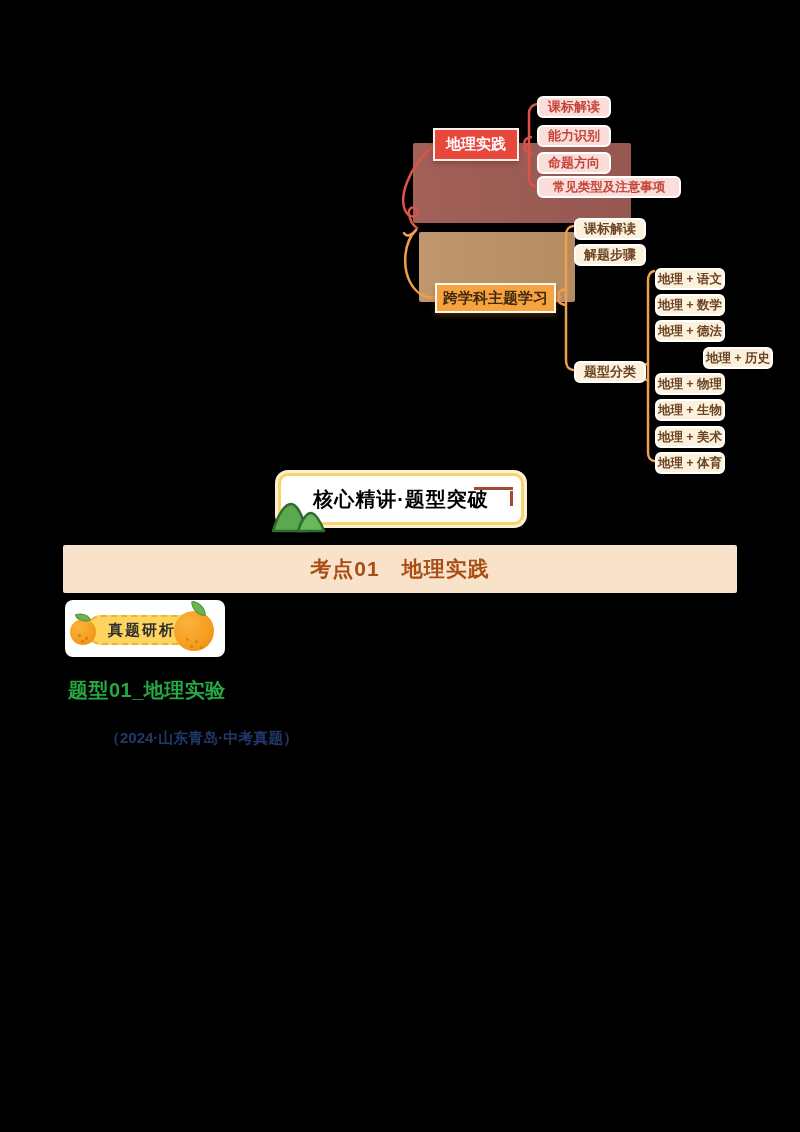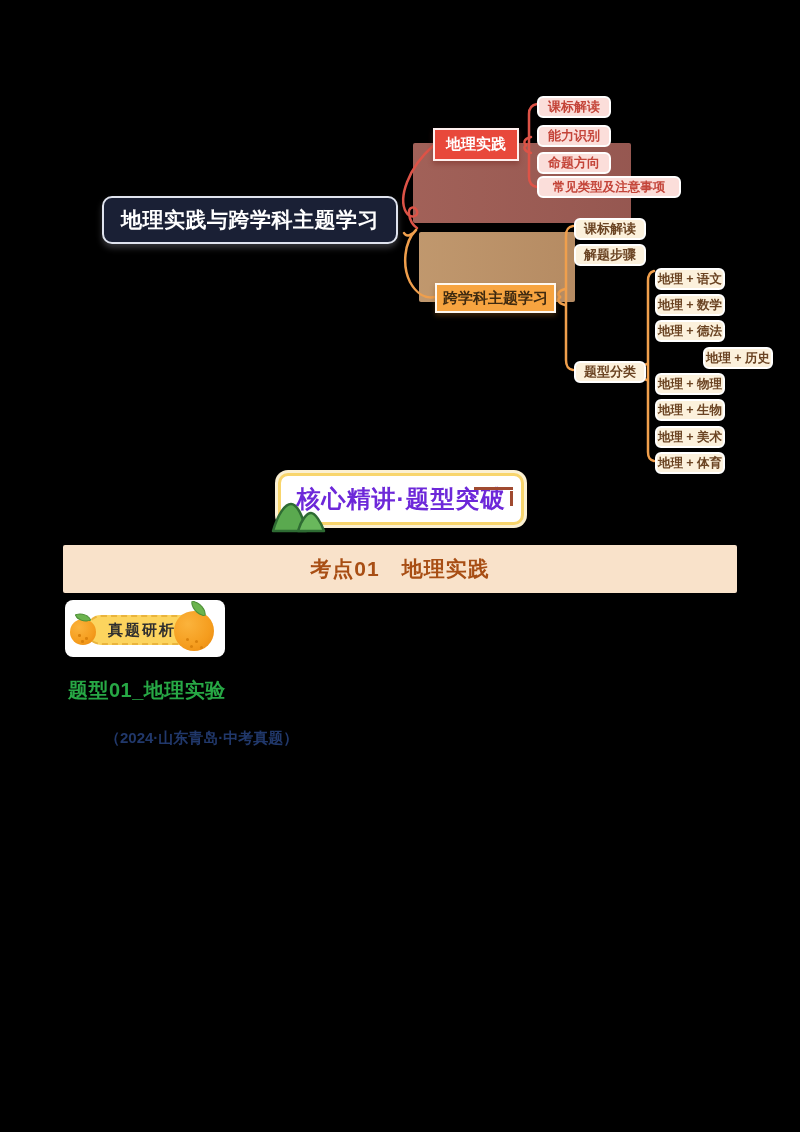--- a/index.html
+++ b/index.html
@@ -30,21 +30,21 @@
   .kid-red{background:#fbdeda;color:#c4453a;font-size:13px;}
   .kid-cream{background:#fcf1dc;color:#6b4423;font-size:13px;}
   .kid-leaf{background:#fcf1dc;color:#6b4423;font-size:12.5px;}
 
   .connectors{position:absolute;left:0;top:0;width:800px;height:1132px;pointer-events:none;}
 
   
   .section-box{left:278px;top:473px;width:246px;height:52px;background:#fff;
     border:3px solid #f8d56c;border-radius:10px;box-shadow:0 0 0 3px #fbf0d2;
     display:flex;align-items:center;justify-content:center;}
-  .section-title{font-size:24px;font-weight:800;color:#6d28d9;letter-spacing:1px;}
+  .section-title{font-size:20px;font-weight:800;color:#000000;letter-spacing:1px;}
   .corner-h{position:absolute;right:8px;top:11px;width:39px;height:3px;background:#a04a30;}
   .corner-v{position:absolute;right:8px;top:15px;width:3px;height:15px;background:#a04a30;}
   .mountains{position:absolute;left:-12px;bottom:-11px;}
 
   
   .banner{left:63px;top:545px;width:674px;height:48px;background:#f9e2ca;border-radius:2px;
     display:flex;align-items:center;justify-content:center;}
   .banner-text{font-size:21px;font-weight:800;color:#a84e14;letter-spacing:1px;}
 
   
@@ -80,21 +80,20 @@
     <path d="M 433,146 C 408,168 398,198 406,212 C 410,219 419,217 417,211 C 415,205 408,207 409,214 C 410,221 414,226 417,228" fill="none" stroke="#dd5347" stroke-width="2.5" stroke-linecap="round"></path>
     <path d="M 416,230 C 404,242 402,266 410,282 C 416,293 425,299 435,297 M 416,230 C 412,236 406,237 404,233" fill="none" stroke="#f09f4c" stroke-width="2.5" stroke-linecap="round"></path>
     <path d="M 537,104 C 531,105 529,109 529,114 L 529,177 C 529,182 531,186 537,187" fill="none" stroke="#dd5347" stroke-width="2.5" stroke-linecap="round"></path>
     <path d="M 531,137 C 523,139 523,144 527,145 C 523,146 523,151 531,153" fill="none" stroke="#dd5347" stroke-width="2.5" stroke-linecap="round"></path>
     <path d="M 573,226 C 567,227 566,231 566,236 L 566,360 C 566,365 567,369 573,370" fill="none" stroke="#f09f4c" stroke-width="2.5" stroke-linecap="round"></path>
     <path d="M 565,289 C 557,291 557,296 561,297 C 557,298 557,303 565,305" fill="none" stroke="#f09f4c" stroke-width="2.5" stroke-linecap="round"></path>
     <path d="M 654,271 C 649,272 648,276 648,281 L 648,452 C 648,457 649,460 654,461" fill="none" stroke="#f09f4c" stroke-width="2.5" stroke-linecap="round"></path>
     <path d="M 647,364 C 639,366 639,371 643,372 C 639,373 639,378 647,380" fill="none" stroke="#f09f4c" stroke-width="2.5" stroke-linecap="round"></path>
   </svg>
 
-  <div class="abs root-node">地理实践与跨学科主题学习</div>
 
   <div class="abs branch-node practice-node">地理实践</div>
   <div class="kid kid-red" style="left:537px;top:96px;width:74px;">课标解读</div>
   <div class="kid kid-red" style="left:537px;top:125px;width:74px;">能力识别</div>
   <div class="kid kid-red" style="left:537px;top:152px;width:74px;">命题方向</div>
   <div class="kid kid-red" style="left:537px;top:176px;width:144px;font-size:12.5px;font-family:Liberation Mono, monospace;">常见类型及注意事项</div>
 
   <div class="abs branch-node cross-node">跨学科主题学习</div>
   <div class="kid kid-cream" style="left:574px;top:218px;width:72px;">课标解读</div>
   <div class="kid kid-cream" style="left:574px;top:244px;width:72px;">解题步骤</div>

